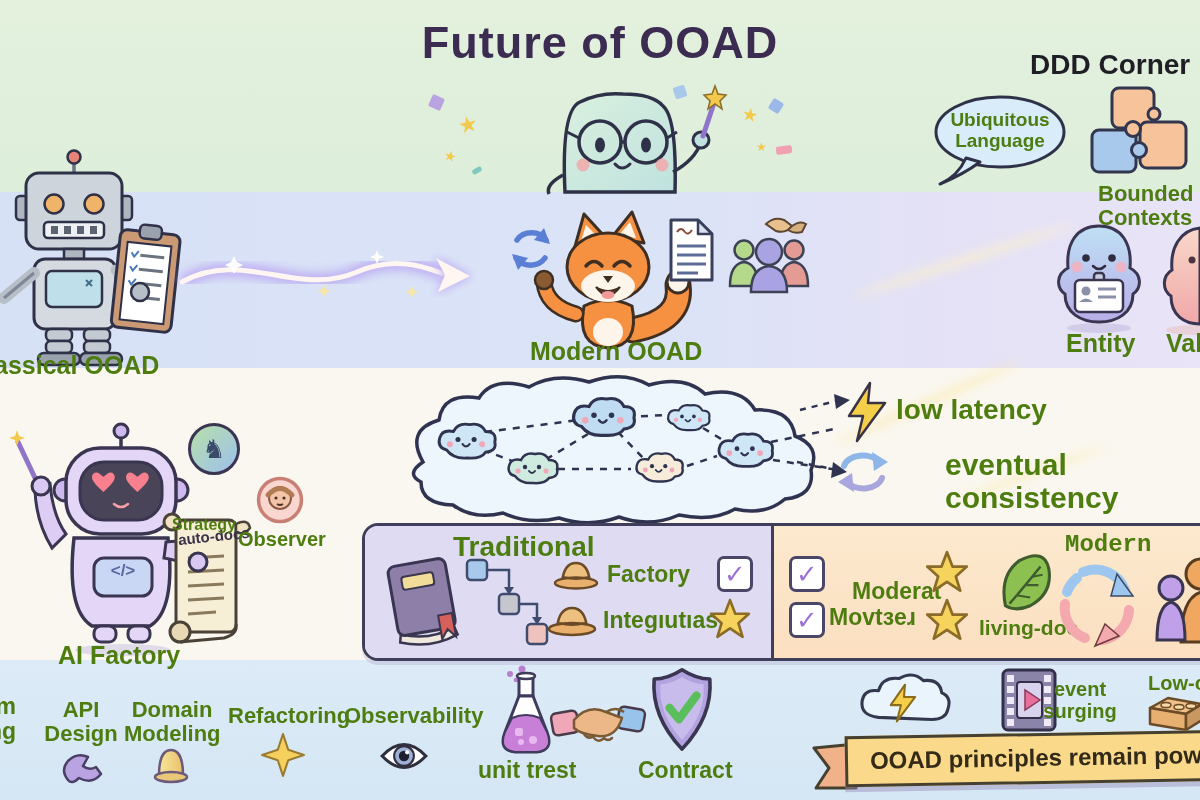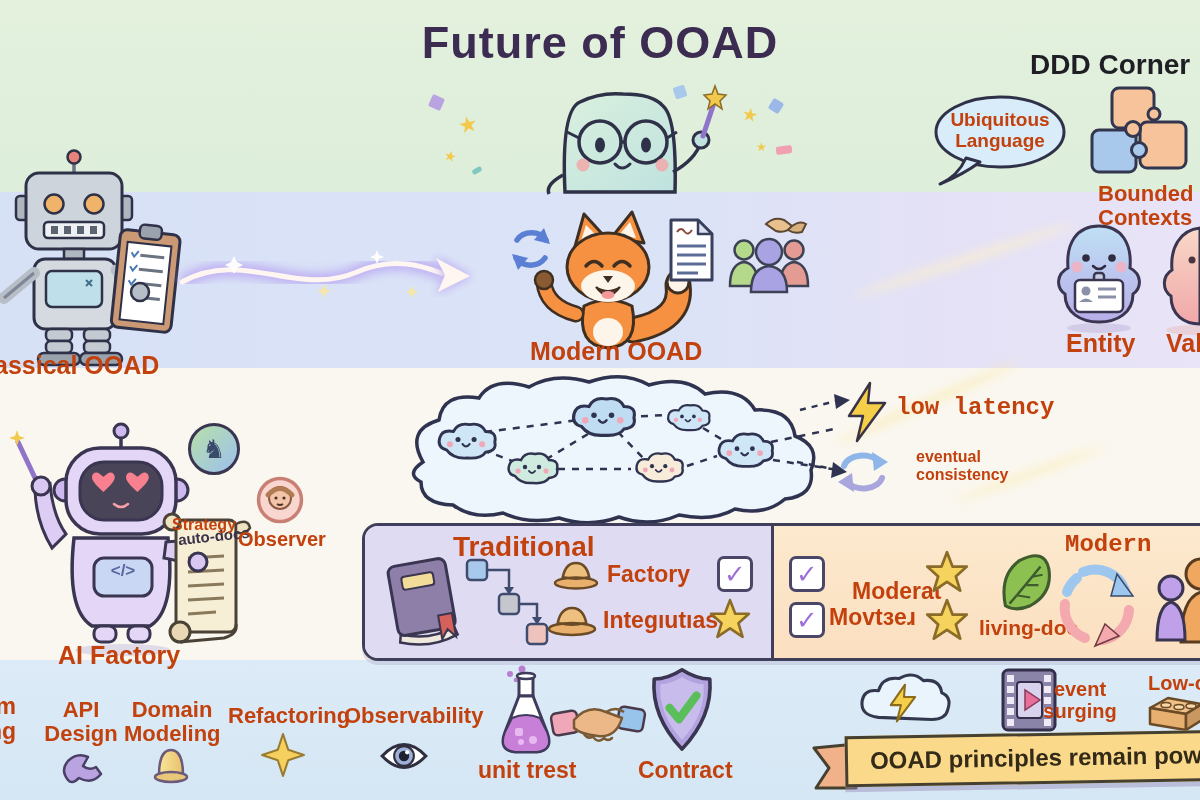--- a/index.html
+++ b/index.html
@@ -1,19 +1,19 @@
 <!DOCTYPE html>
 <html><head>
 <meta charset="utf-8">
 <style>
   html,body{margin:0;padding:0;background:#fff;}
   #stage{position:relative;width:1200px;height:800px;overflow:hidden;
          font-family:"Liberation Sans","DejaVu Sans",sans-serif;color:#23232b;}
   .abs{position:absolute;}
-  .lbl{position:absolute;font-weight:700;color:#c2410c;line-height:1.1;white-space:nowrap;}
+  .lbl{position:absolute;font-weight:700;color:#4d7c0f;line-height:1.1;white-space:nowrap;}
   .ctr{text-align:center;}
   .band{position:absolute;left:0;width:1200px;}
   .flare{position:absolute;border-radius:50%;filter:blur(5px);}
   .confetti{position:absolute;font-weight:700;}
   .chip{position:absolute;border-radius:2px;}
   .checkbox{position:absolute;width:30px;height:30px;background:#fff;border:3px solid #4a4668;
             border-radius:7px;display:flex;align-items:center;justify-content:center;
             font-size:26px;font-weight:700;color:#9d6fd8;line-height:1;}
   .circle-icon{position:absolute;border-radius:50%;display:flex;align-items:center;justify-content:center;}
   svg{display:block;overflow:visible;}
@@ -274,29 +274,29 @@
     <polygon points="36,2 52,8 38,17" fill="#2f3350"></polygon>
   </svg>
   <svg class="abs" style="left:795px;top:452px;" width="54" height="28" viewBox="0 0 54 28">
     <line x1="2" y1="10" x2="38" y2="17" stroke="#2f3350" stroke-width="2.5" stroke-dasharray="6,6"></line>
     <polygon points="38,10 52,20 36,26" fill="#2f3350"></polygon>
   </svg>
 
   <svg class="abs" style="left:843px;top:381px;" width="46" height="62" viewBox="0 0 46 62">
     <polygon points="27,2 6,35 20,35 14,60 42,22 25,22" fill="#f6cf4a" stroke="#3a3345" stroke-width="2.5" stroke-linejoin="round"></polygon>
   </svg>
-  <div class="lbl" style="left:896px;top:395px;font-size:24px;font-family:Liberation Mono, monospace;">low latency</div>
+  <div class="lbl" style="left:896px;top:395px;font-size:28px;">low latency</div>
 
   <svg class="abs" style="left:836px;top:446px;" width="54" height="52" viewBox="0 0 54 52">
     <path d="M8,20 A19,13 0 0 1 43,16" fill="none" stroke="#8fb6e8" stroke-width="6" stroke-linecap="round"></path>
     <polygon points="36,6 52,16 38,25" fill="#8fb6e8"></polygon>
     <path d="M46,32 A19,13 0 0 1 11,36" fill="none" stroke="#a9a6dd" stroke-width="6" stroke-linecap="round"></path>
     <polygon points="18,46 2,36 16,27" fill="#a9a6dd"></polygon>
   </svg>
-  <div class="lbl" style="left:916px;top:448px;font-size:16px;">
+  <div class="lbl" style="left:945px;top:448px;font-size:30px;">
     <span>eventual</span><br>
     <span>consistency</span>
   </div>
 
   <svg class="abs" style="left:8px;top:420px;" width="248" height="252" viewBox="0 0 248 252">
     <line x1="28" y1="60" x2="10" y2="22" stroke="#8f74c9" stroke-width="5" stroke-linecap="round"></line>
     <polygon points="9,10 11,16 17,18 11,20 9,26 7,20 1,18 7,16" fill="#f2c94c"></polygon>
     <path d="M44,128 Q28,102 27,70 L42,64 Q45,96 58,114 Z" fill="#ddccf4" stroke="#3a3550" stroke-width="3"></path>
     <circle cx="33" cy="66" r="9" fill="#d9c8f2" stroke="#3a3550" stroke-width="3"></circle>
     <line x1="113" y1="28" x2="113" y2="13" stroke="#3a3550" stroke-width="3.5"></line>

